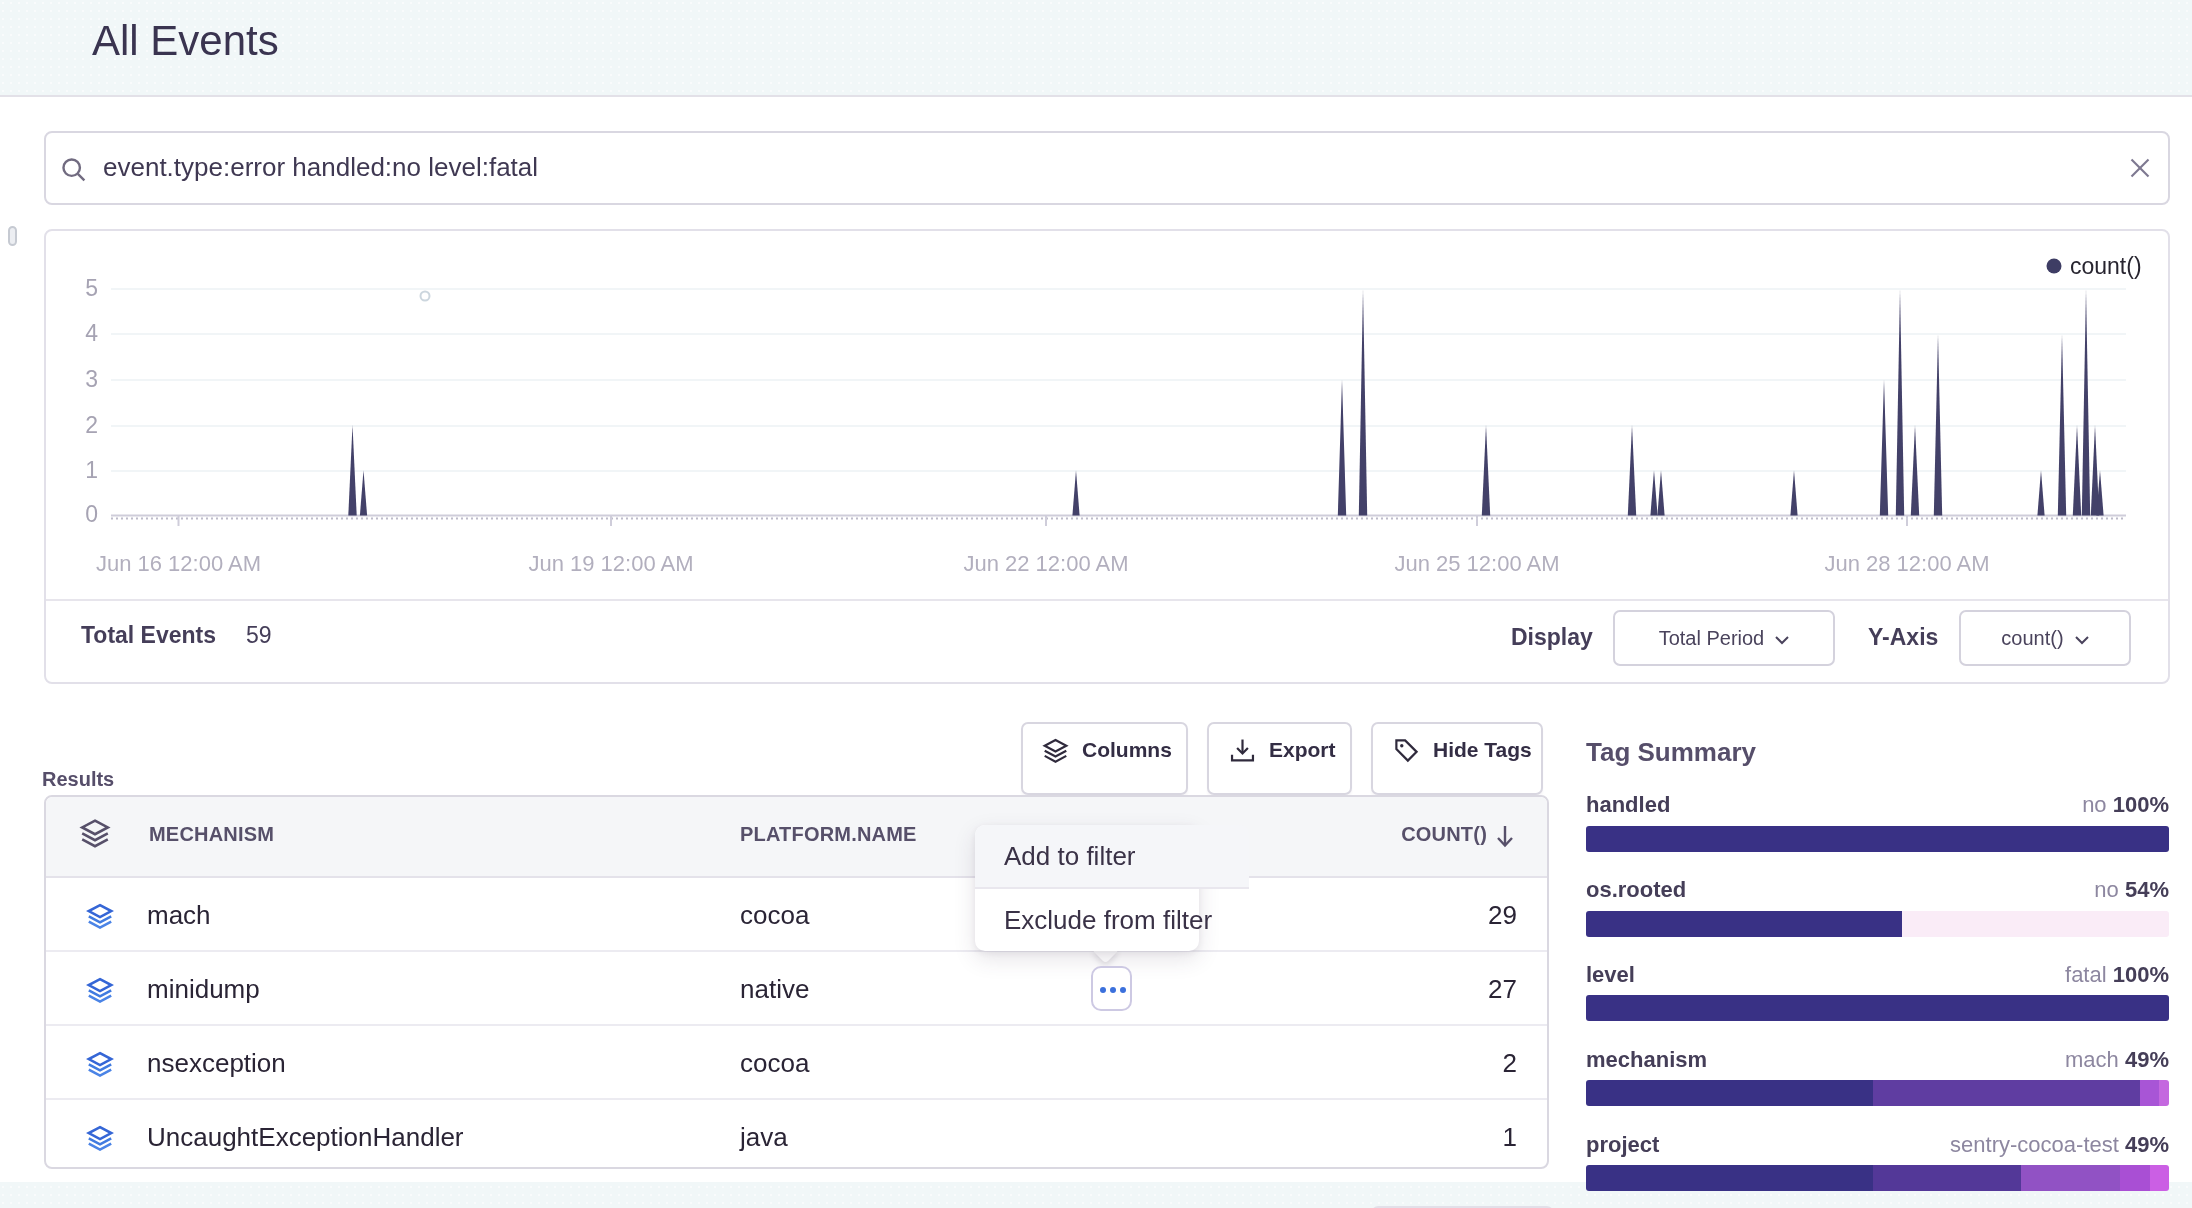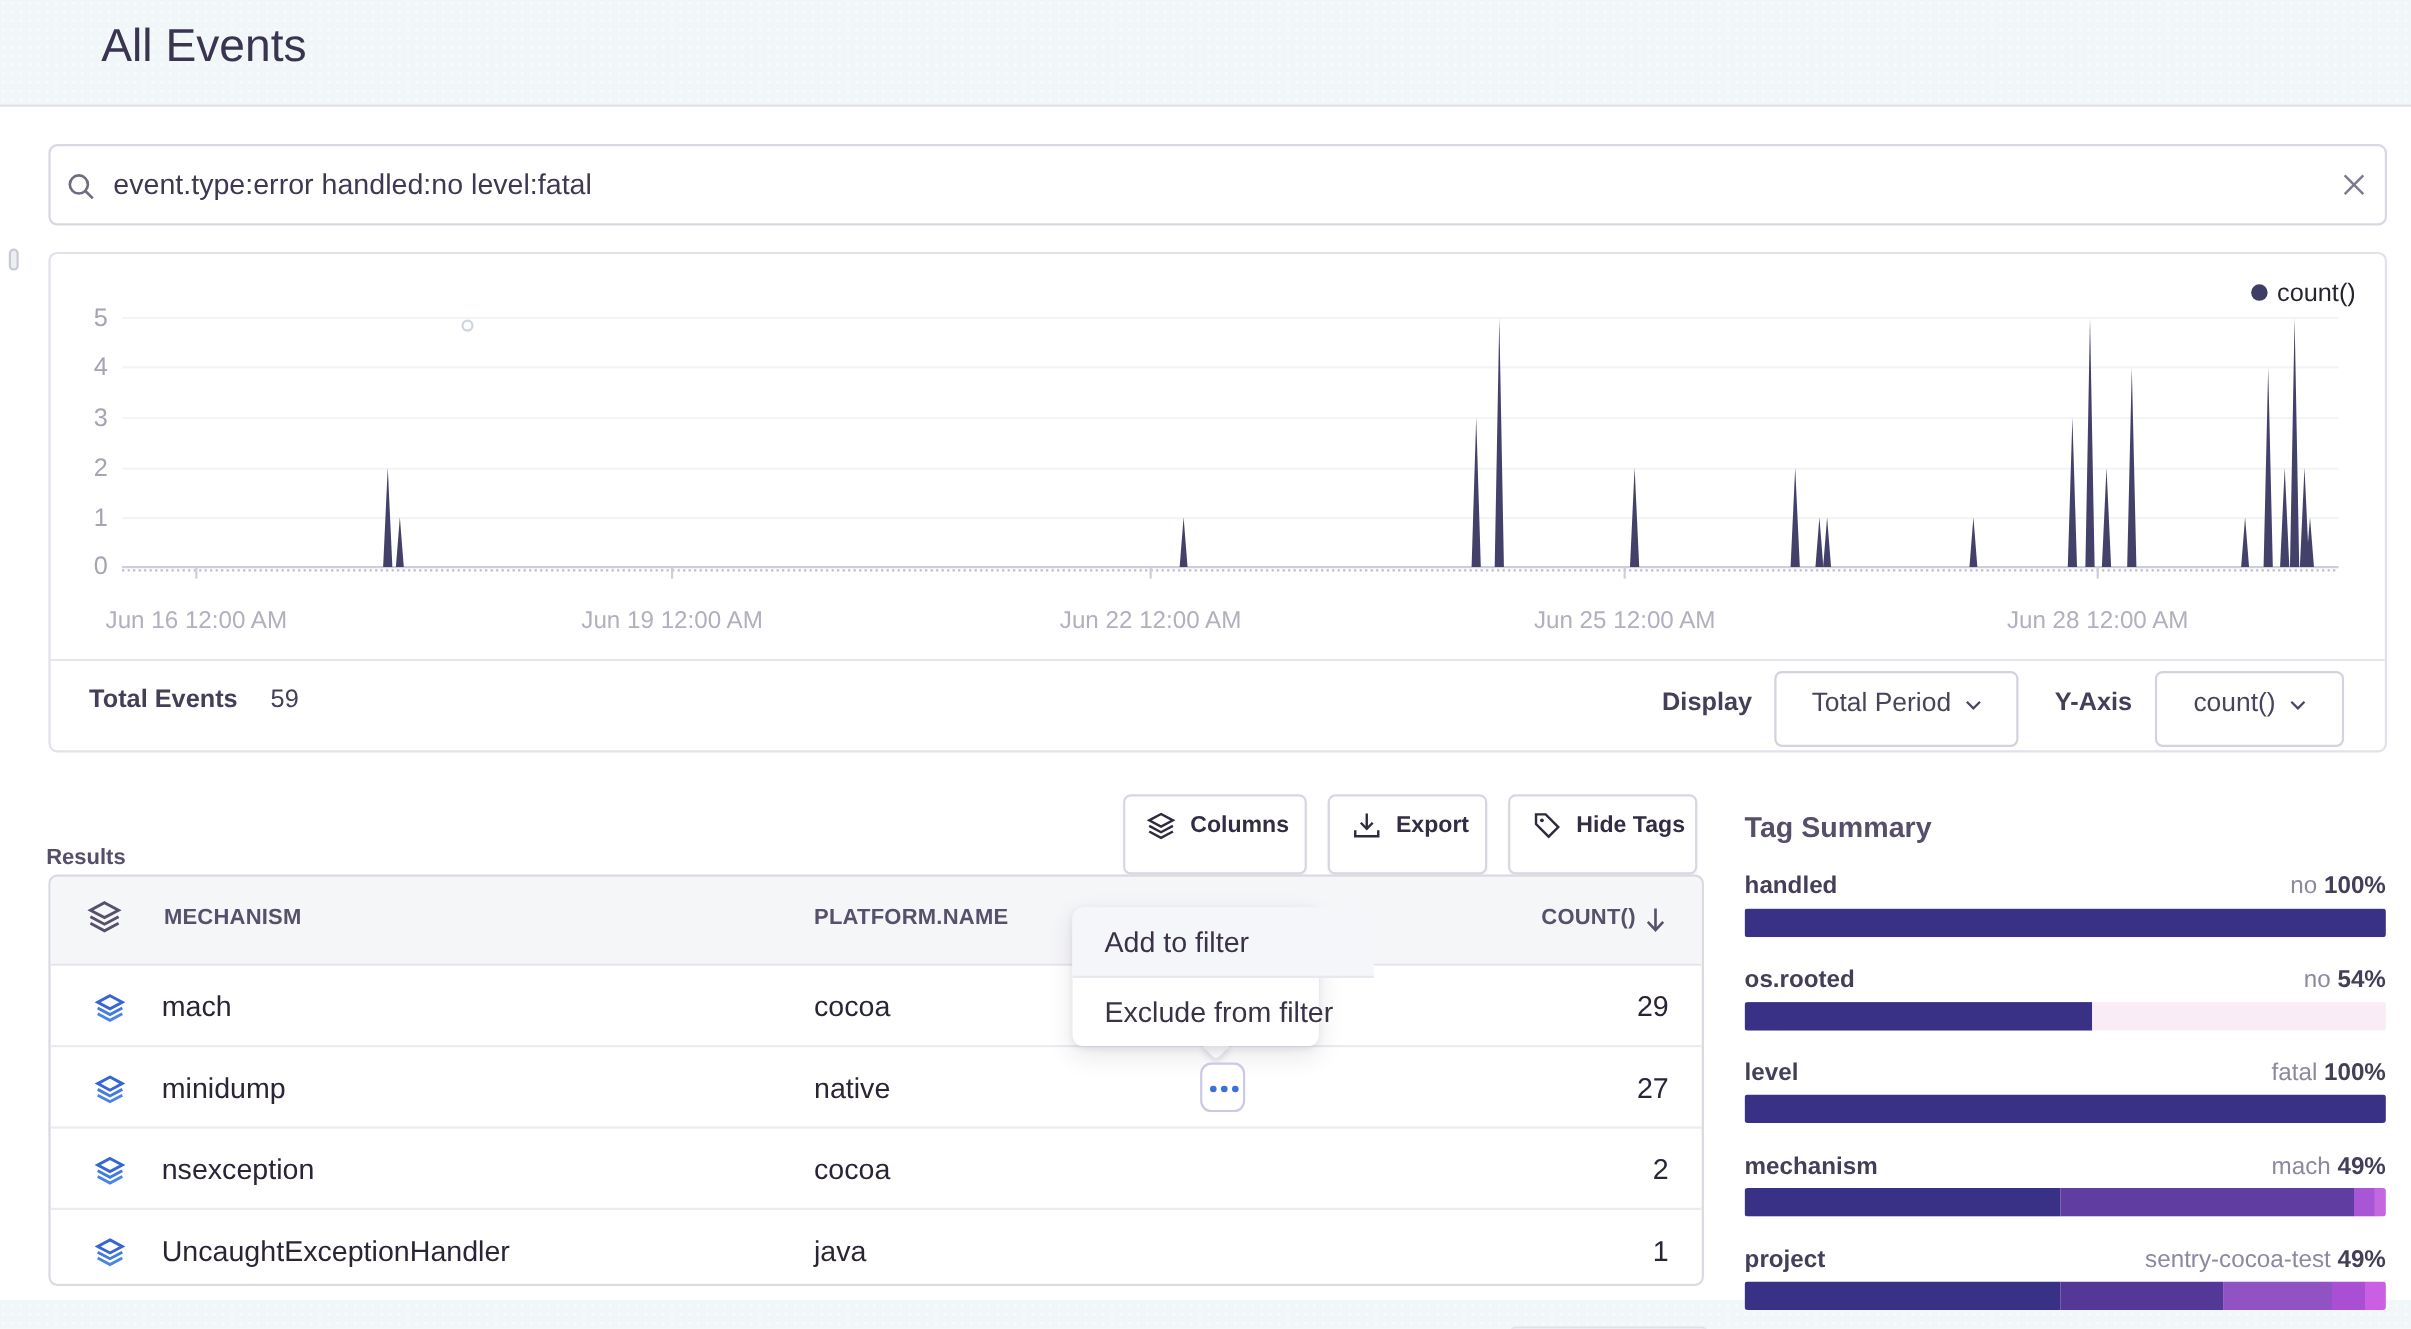--- a/index.html
+++ b/index.html
@@ -16,21 +16,21 @@
   .title { position:absolute; left:44px; top:17px; font-size:42px; font-weight:400; color:#3a3450;margin-left:48px; }
   
   .search { position:absolute; left:44px; top:131px; width:2126px; height:74px; background:#fff; border:2px solid #d9d7e1; border-radius:8px; }
   .search .q { position:absolute; left:57px; top:19px; color:#3f3852; font-size:26px; }
   
   .panel { position:absolute; left:44px; top:229px; width:2126px; height:455px; background:#fff; border:2px solid #e2e0e9; border-radius:8px; }
   .panel-foot { position:absolute; left:0px; top:368px; width:2122px; height:83px; border-top:2px solid #e7e5ec; }
   .te-label { position:absolute; left:35px; top:21px; font-size:23px; font-weight:700; color:#453e59; }
   .te-val { position:absolute; left:200px; top:21px; font-size:23px; color:#453e59; }
   .disp-label { position:absolute; left:1465px; top:23px; font-size:23px; font-weight:700; color:#453e59; }
-  .btn-dd { position:absolute; height:69px; background:#fff; border:2px solid #d4d2dd; border-radius:7px; font-size:24px; color:#4a435c; text-align:center; }
+  .btn-dd { position:absolute; height:56px; background:#fff; border:2px solid #d4d2dd; border-radius:7px; font-size:20px; color:#4a435c; text-align:center; }
   .yaxis-label { position:absolute; left:1822px; top:23px; font-size:23px; font-weight:700; color:#453e59; }
   
   .res-h { position:absolute; left:42px; top:732px; font-size:20px; font-weight:700; color:#564e6a;margin-top:36px; }
   .tbtn { position:absolute; top:722px; height:73px; background:#fff; border:2px solid #d8d6e0; border-radius:7px; box-shadow:0 3px 2px rgba(70,60,90,0.04); font-size:21px; font-weight:700; color:#332d44; }
   .table { position:absolute; left:44px; top:795px; width:1505px; height:374px; background:#fff; border:2px solid #dad8e1; border-radius:8px; overflow:hidden; }
   .thead { position:absolute; left:0; top:0; width:1501px; height:81px; background:#f5f6f8; border-bottom:2px solid #e4e2ea; border-radius:6px 6px 0 0; }
   .th { position:absolute; font-size:20px; font-weight:700; color:#57506a; letter-spacing:0.2px; top:26px; }
   .row { position:absolute; left:0; width:1501px; height:74px; border-bottom:2px solid #ecebf1; }
   .cell { position:absolute; font-size:26px; color:#2a2435; top:22px; }
   

